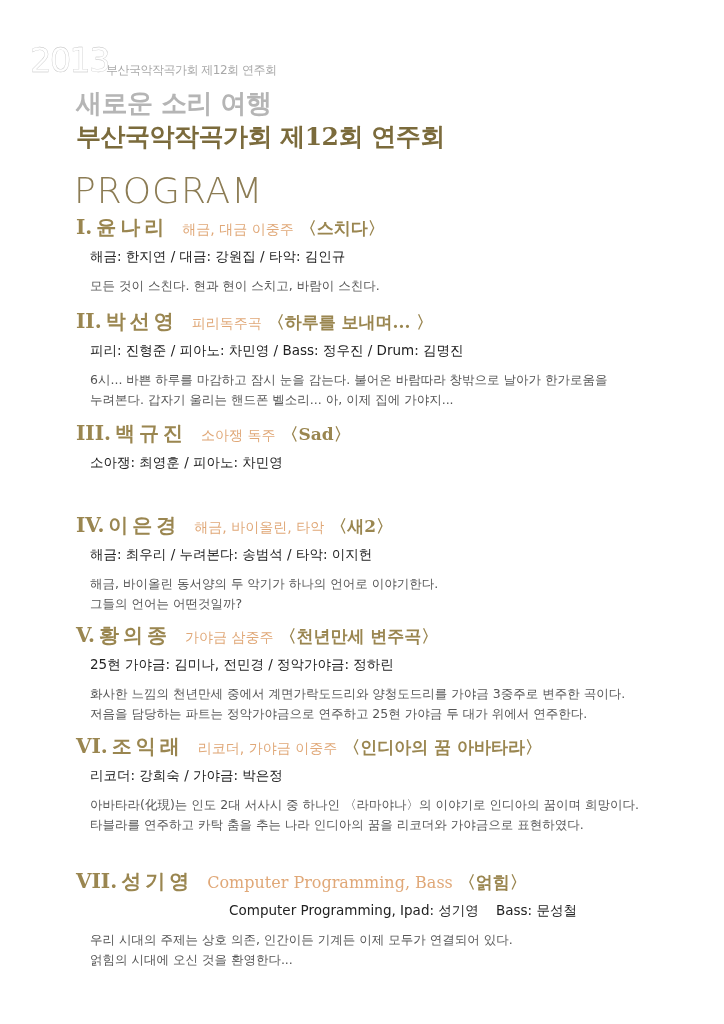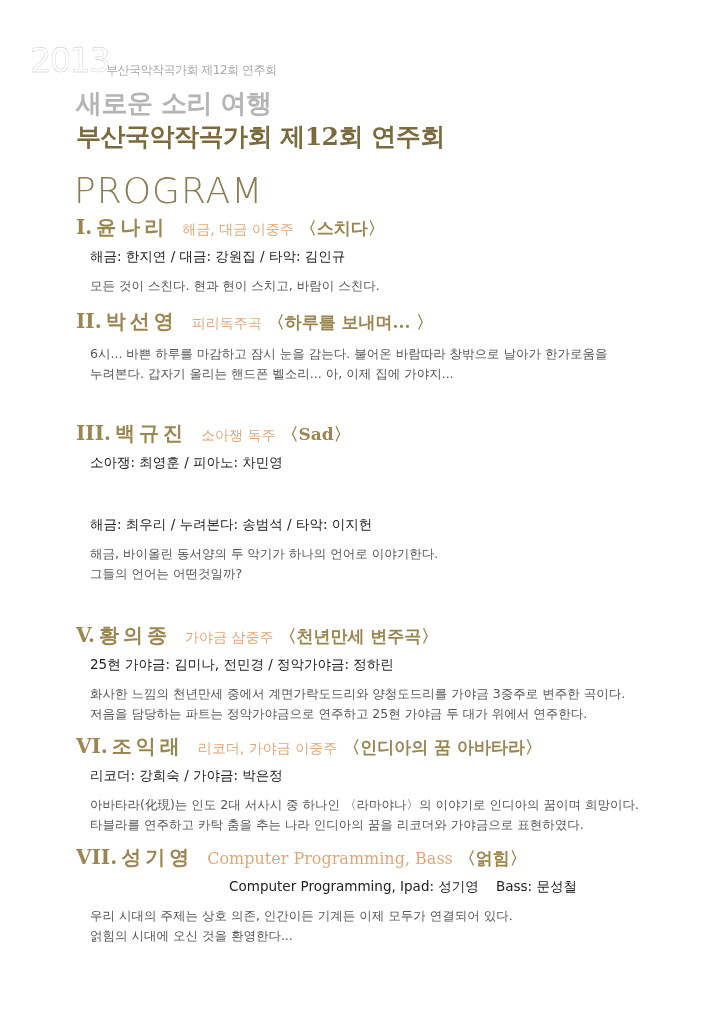--- a/index.html
+++ b/index.html
@@ -68,37 +68,44 @@
     </div>
   </div>
 
   <div class="section" style="top:308px">
     <div class="sec-head">
       <span class="numeral">II.</span>
       <span class="performer">박선영</span>
       <span class="form">피리독주곡</span>
       <span class="piece">〈하루를 보내며... 〉</span>
     </div>
+    <div class="players">피리: 진형준 / 피아노: 차민영 / Bass: 정우진 / Drum: 김명진</div>
     <div class="desc">
       <div>6시... 바쁜 하루를 마감하고 잠시 눈을 감는다. 불어온 바람따라 창밖으로 날아가 한가로움을</div>
       <div>누려본다. 갑자기 울리는 핸드폰 벨소리... 아, 이제 집에 가야지...</div>
     </div>
   </div>
 
   <div class="section" style="top:420px">
     <div class="sec-head">
       <span class="numeral">III.</span>
       <span class="performer">백규진</span>
       <span class="form">소아쟁 독주</span>
       <span class="piece">〈Sad〉</span>
     </div>
     <div class="players">소아쟁: 최영훈 / 피아노: 차민영</div>
   </div>
 
   <div class="section" style="top:512px">
+    <div class="sec-head">
+      <span class="numeral">IV.</span>
+      <span class="performer">이은경</span>
+      <span class="form">해금, 바이올린, 타악</span>
+      <span class="piece">〈새2〉</span>
+    </div>
     <div class="players">해금: 최우리 / 누려본다: 송범석 / 타악: 이지헌</div>
     <div class="desc">
       <div>해금, 바이올린 동서양의 두 악기가 하나의 언어로 이야기한다.</div>
       <div>그들의 언어는 어떤것일까?</div>
     </div>
   </div>
 
   <div class="section" style="top:622px">
     <div class="sec-head">
       <span class="numeral">V.</span>
@@ -120,21 +127,21 @@
       <span class="form">리코더, 가야금 이중주</span>
       <span class="piece">〈인디아의 꿈 아바타라〉</span>
     </div>
     <div class="players">리코더: 강희숙 / 가야금: 박은정</div>
     <div class="desc">
       <div>아바타라(化現)는 인도 2대 서사시 중 하나인 〈라마야나〉의 이야기로 인디아의 꿈이며 희망이다.</div>
       <div>타블라를 연주하고 카탁 춤을 추는 나라 인디아의 꿈을 리코더와 가야금으로 표현하였다.</div>
     </div>
   </div>
 
-  <div class="section" style="top:844px">
+  <div class="section" style="top:868px">
     <div class="sec-head">
       <span class="numeral">VII.</span>
       <span class="performer">성기영</span>
       <span class="form latin">Computer Programming, Bass</span>
       <span class="piece">〈얽힘〉</span>
     </div>
     <div class="players" style="white-space:pre;text-align:center;">Computer Programming, Ipad: 성기영    Bass: 문성철</div>
     <div class="desc">
       <div>우리 시대의 주제는 상호 의존, 인간이든 기계든 이제 모두가 연결되어 있다.</div>
       <div>얽힘의 시대에 오신 것을 환영한다...</div>

